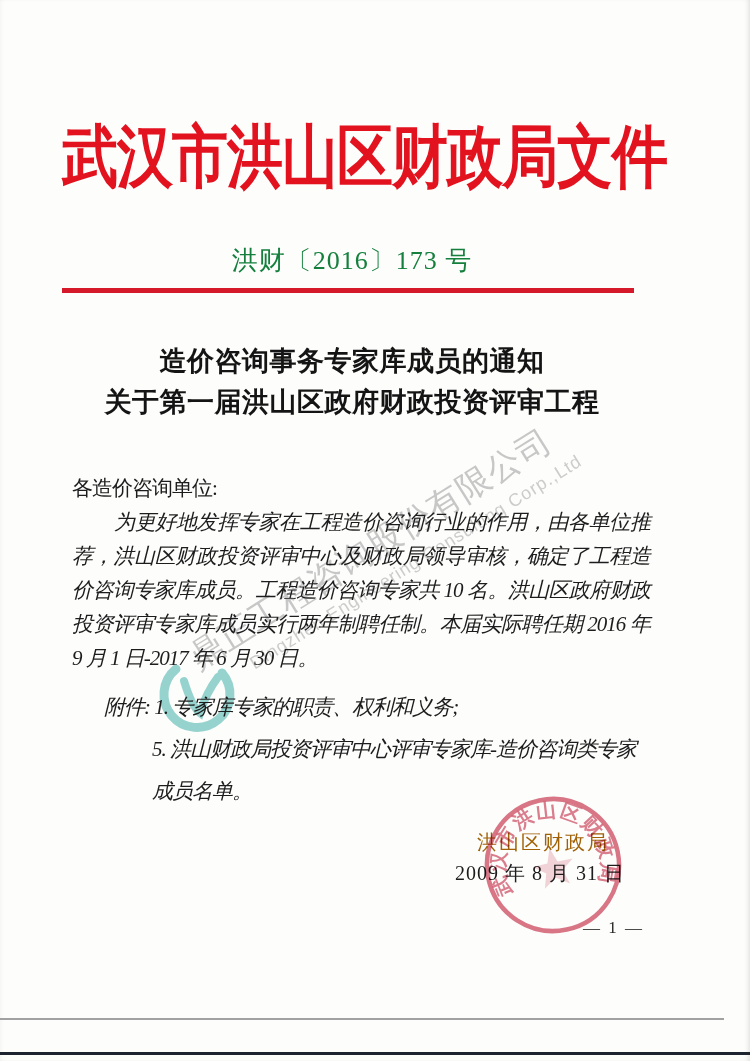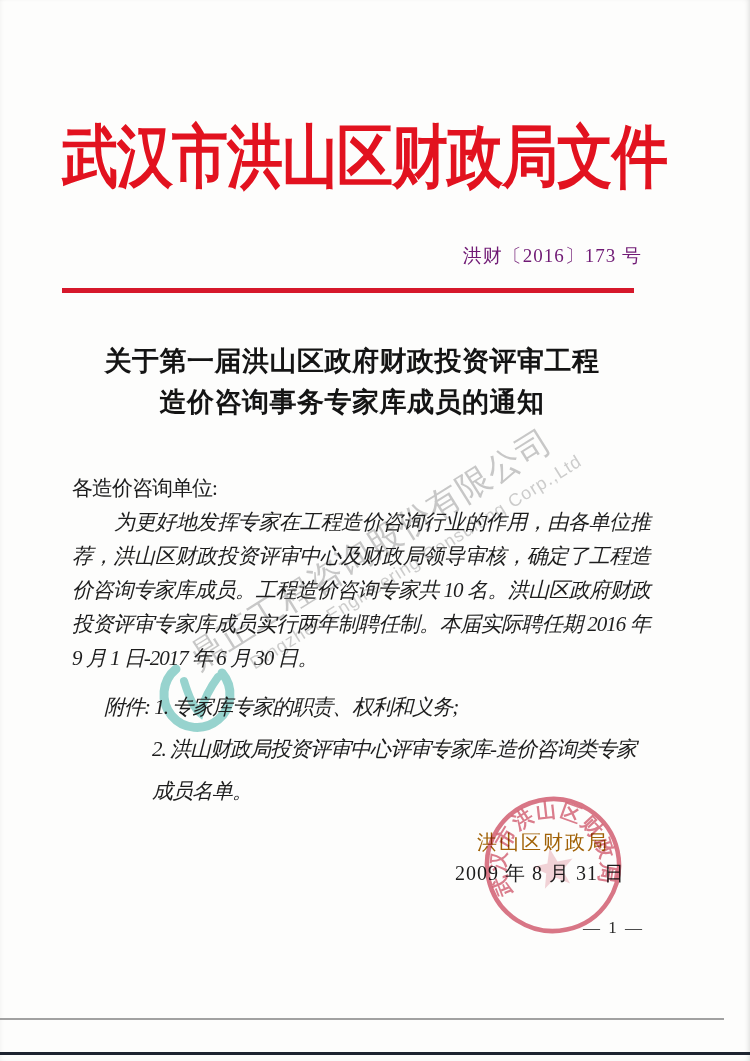--- a/index.html
+++ b/index.html
@@ -25,21 +25,21 @@
   
   .content{position:absolute;inset:0;z-index:2;border-radius:19px;}
   .masthead{
     position:absolute;top:112px;left:62px;width:580px;
     text-align:center;font-weight:bold;color:#e2121f;
     font-size:56px;letter-spacing:-1px;white-space:nowrap;
     transform:scaleY(1.22);transform-origin:top center;
   }
   .doc-number{
     position:absolute;top:243px;left:62px;width:580px;
-    text-align:right;font-size:19px;letter-spacing:1px;color:#701a75;
+    text-align:center;font-size:26px;letter-spacing:1px;color:#15803d;
   }
   .red-rule{
     position:absolute;top:288px;left:62px;width:572px;height:5px;
     background:#d6182b;
   }
   
   .doc-title{
     position:absolute;top:341px;left:62px;width:580px;
     text-align:center;font-weight:bold;color:#141414;
     font-size:27px;letter-spacing:.5px;line-height:41px;
@@ -90,32 +90,32 @@
 
   <div class="content">
 
     <div class="masthead">武汉市洪山区财政局文件</div>
 
     <div class="doc-number">洪财〔2016〕173 号</div>
 
     <div class="red-rule"></div>
 
     <div class="doc-title">
+      <div>造价咨询事务专家库成员的通知</div>
       <div>关于第一届洪山区政府财政投资评审工程</div>
-      <div>造价咨询事务专家库成员的通知</div>
     </div>
 
     <div class="body-text">
       <p class="salutation">各造价咨询单位:</p>
       <p class="para">为更好地发挥专家在工程造价咨询行业的作用，由各单位推荐，洪山区财政投资评审中心及财政局领导审核，确定了工程造价咨询专家库成员。工程造价咨询专家共 10 名。洪山区政府财政投资评审专家库成员实行两年制聘任制。本届实际聘任期 2016 年 9 月 1 日-2017 年 6 月 30 日。</p>
     </div>
 
     <div class="attachments">
       <div class="attach-line1"><span>附件:</span> <span>1. 专家库专家的职责、权利和义务;</span></div>
-      <div class="attach-line2">2. 洪山财政局投资评审中心评审专家库-造价咨询类专家成员名单。</div>
+      <div class="attach-line2">5. 洪山财政局投资评审中心评审专家库-造价咨询类专家成员名单。</div>
     </div>
 
     <div class="sig-org">洪山区财政局</div>
     <div class="sig-date">2009 年 8 月 31 日</div>
 
     <svg class="seal" viewBox="0 0 150 150">
       <circle cx="75" cy="75" r="66" fill="none" stroke="#cc4b61" stroke-width="4.5" opacity="0.9"></circle>
       <path id="sealArc" d="M 31.5 95.3 A 48 48 0 1 1 118.5 95.3" fill="none"></path>
       <text fill="#cc4b61" font-size="20" letter-spacing="2" font-family="Liberation Serif, DejaVu Serif, serif" font-weight="bold" opacity="0.85">
         <textPath href="#sealArc" startOffset="2">武汉市洪山区财政局</textPath>

